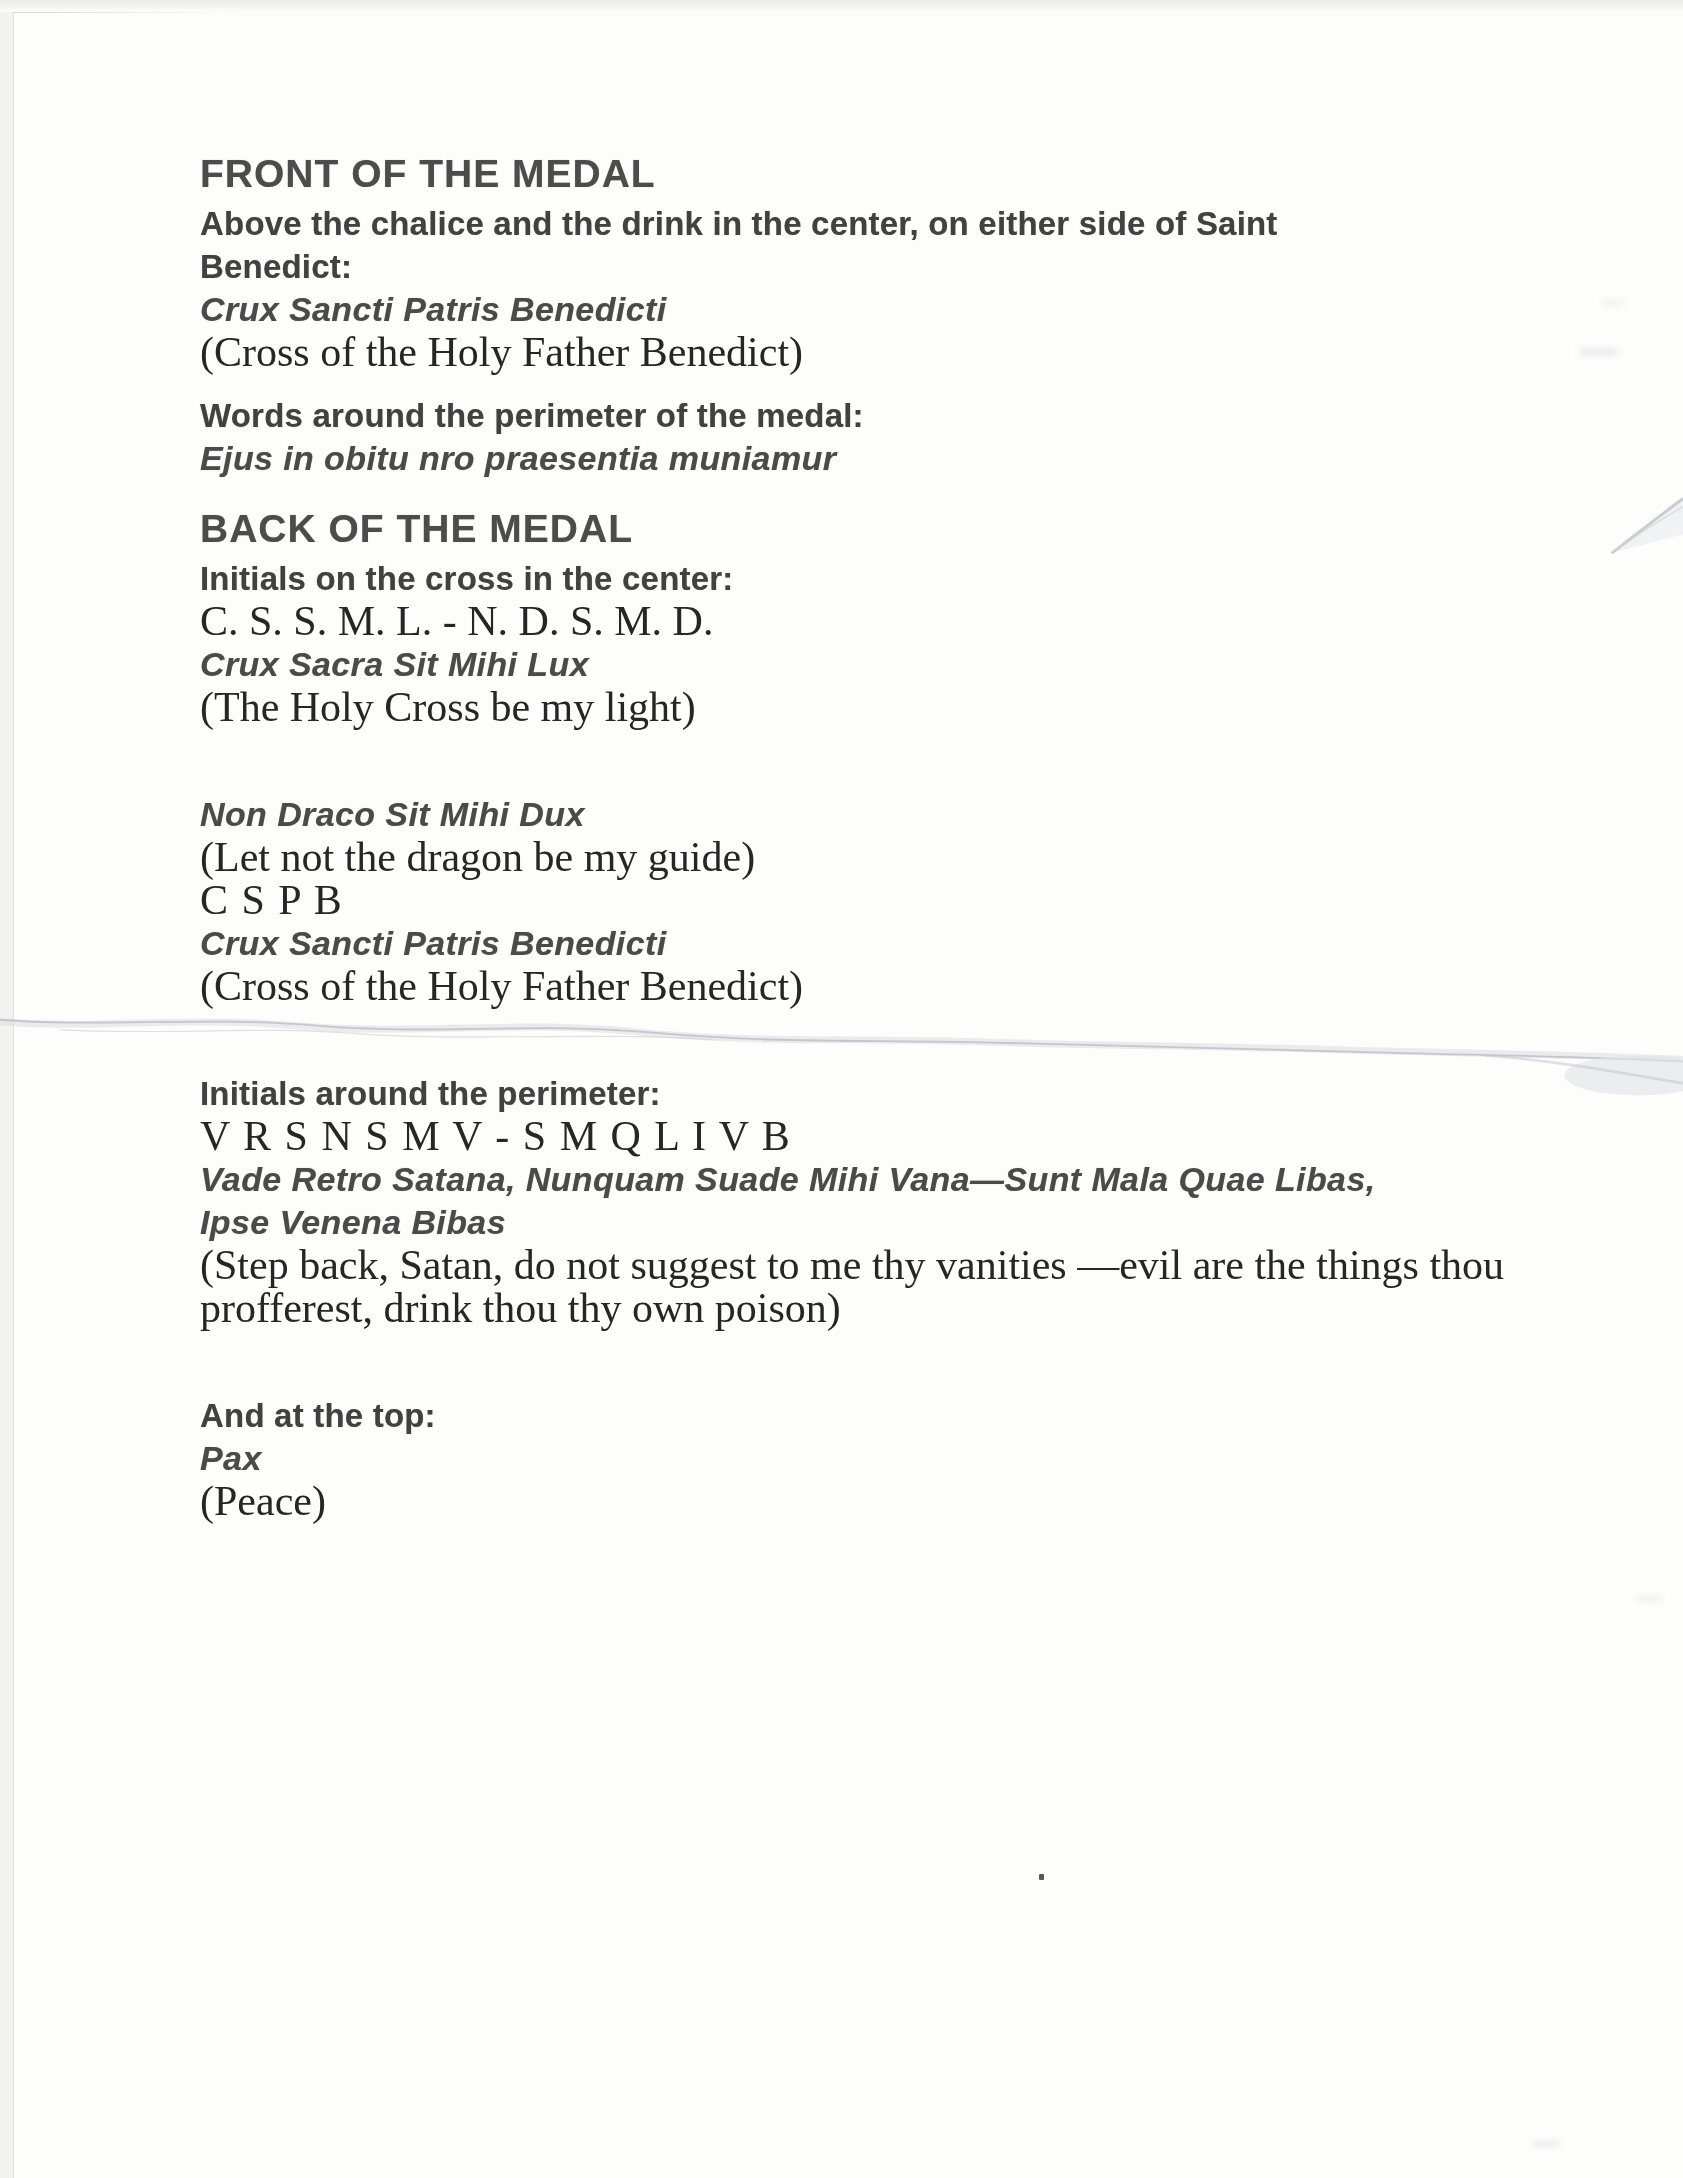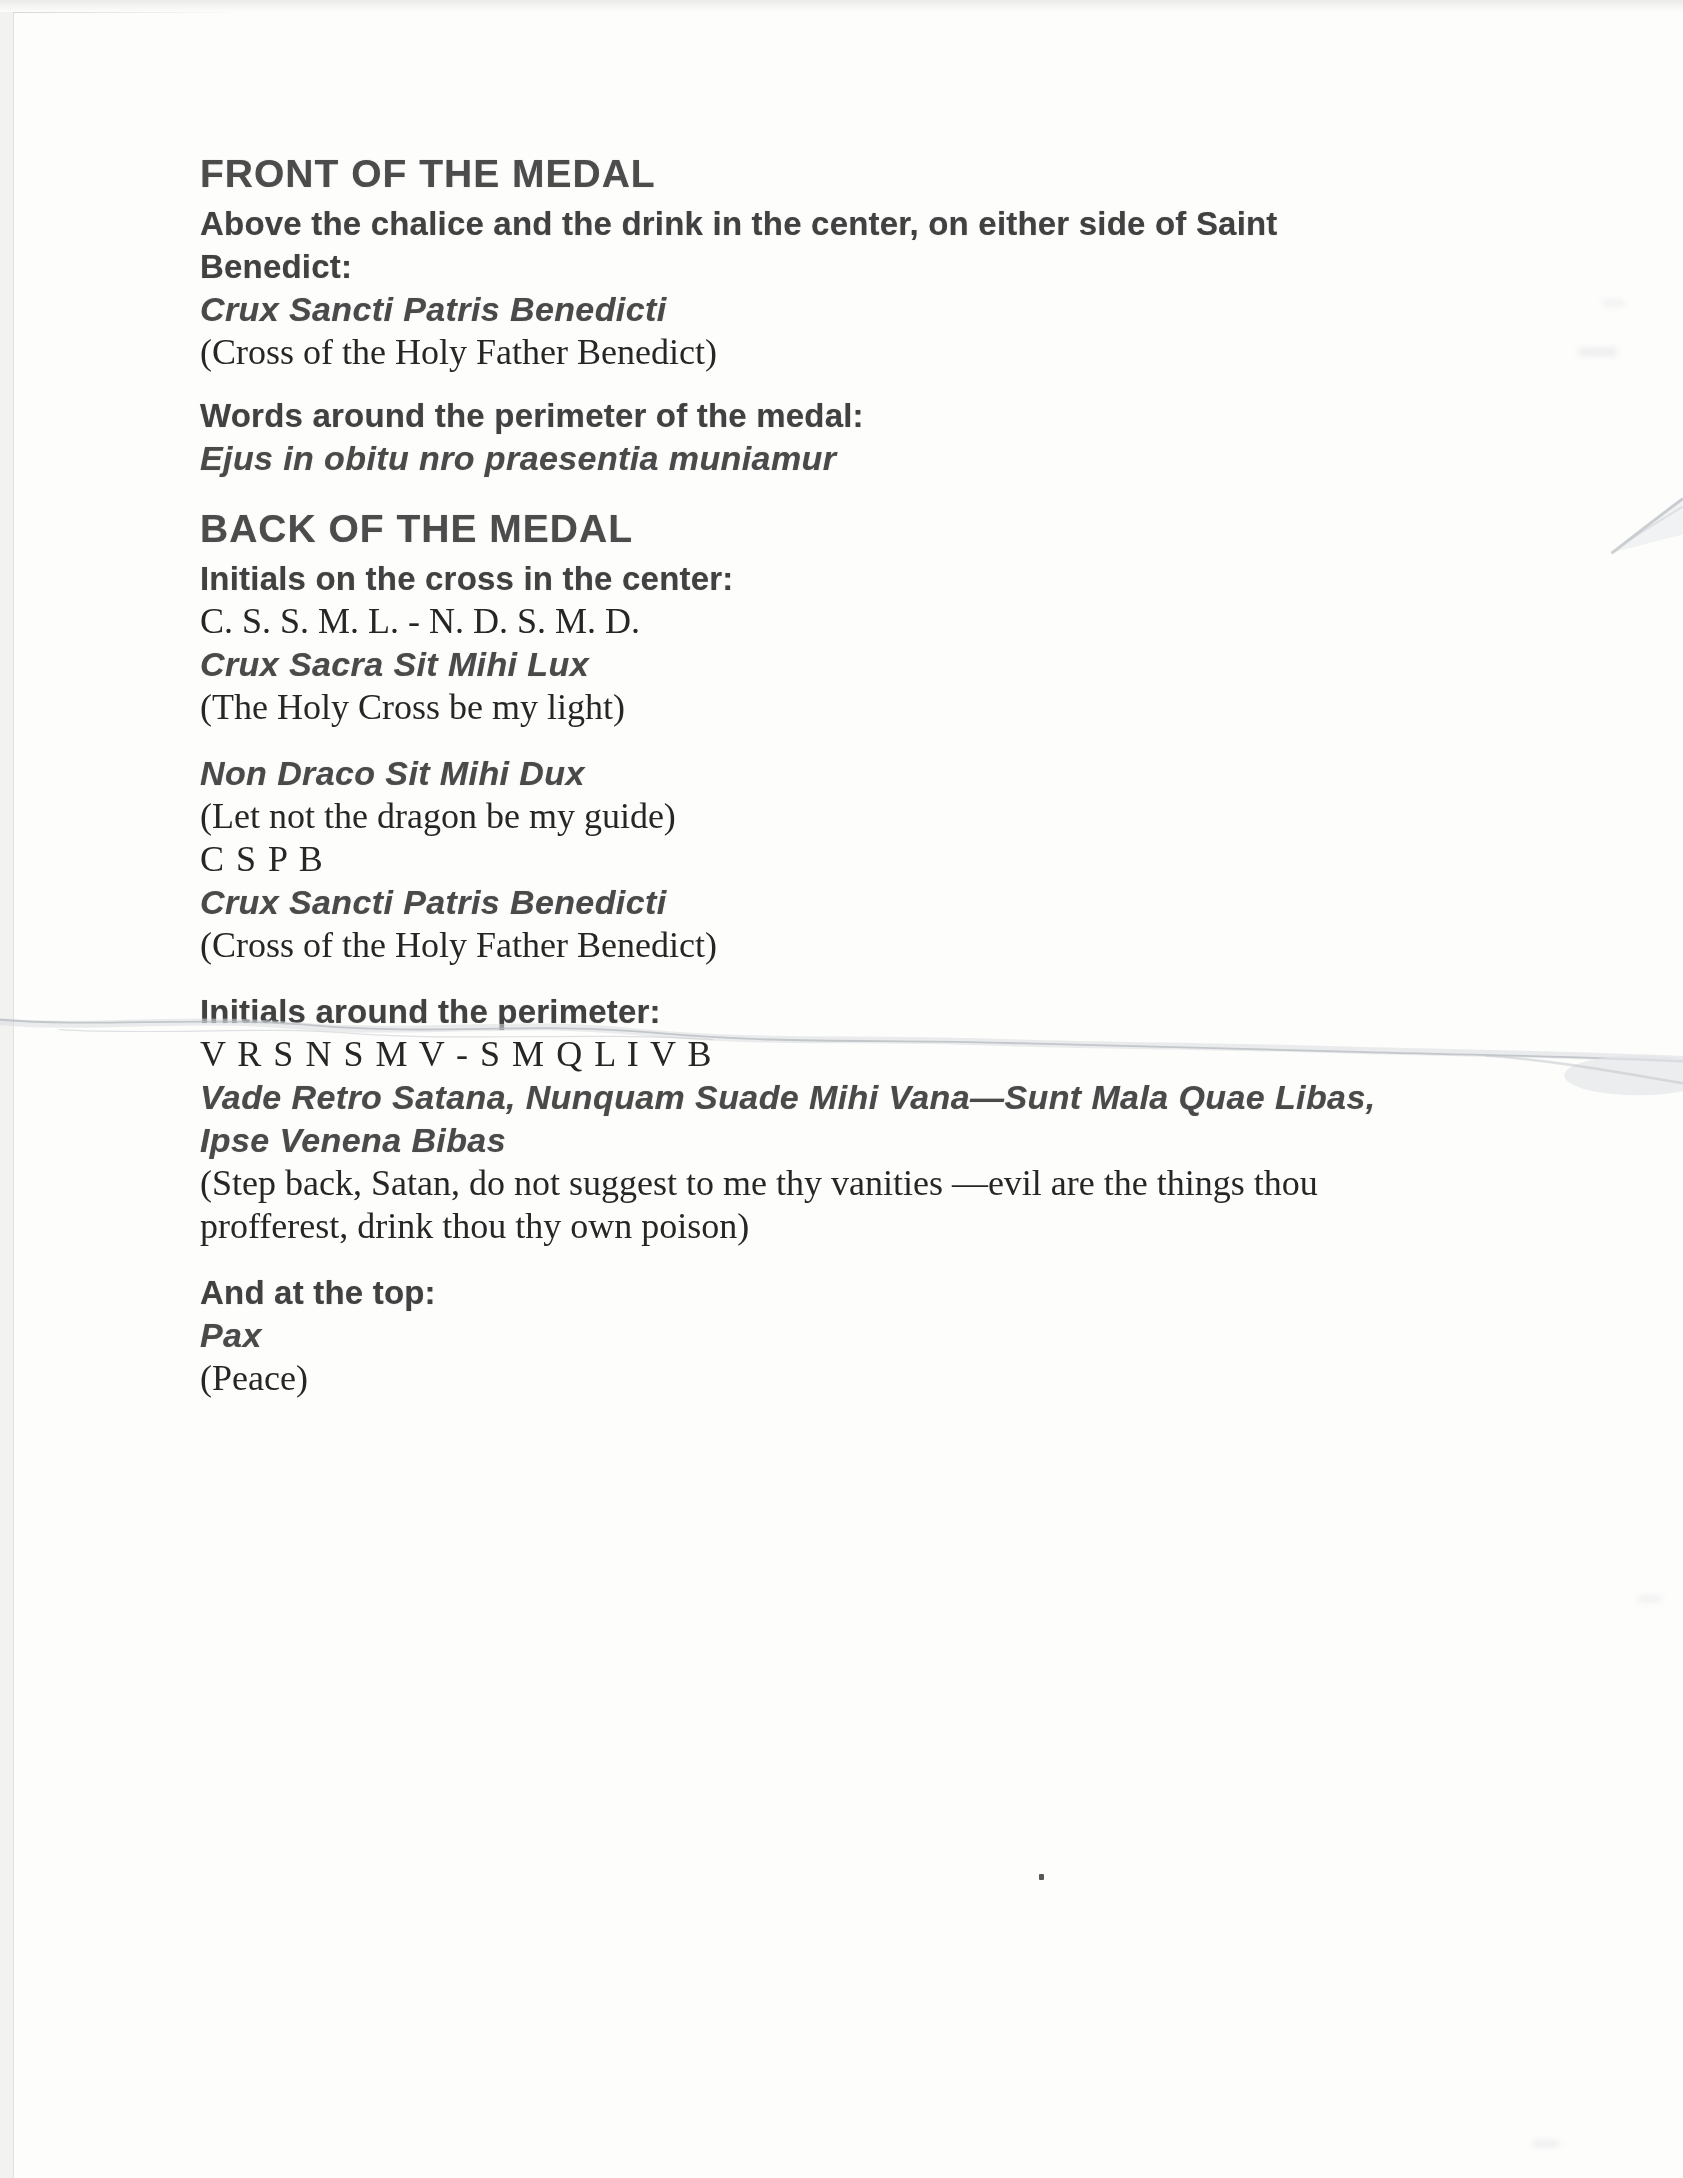--- a/index.html
+++ b/index.html
@@ -37,24 +37,24 @@
     font-size:33px;line-height:43px;color:#414141;letter-spacing:0.2px;
     text-shadow:0 0 1px rgba(65,65,65,.4);
   }
   .line.i{
     font-family:"Liberation Sans",sans-serif;font-weight:700;font-style:italic;
     font-size:34px;line-height:43px;color:#4a4a4a;letter-spacing:0.4px;
     text-shadow:0 0 1px rgba(74,74,74,.4);
   }
   .line.t{
     font-family:"Liberation Serif",serif;font-weight:400;
-    font-size:36px;line-height:43px;color:#262626;
+    font-size:42px;line-height:43px;color:#262626;
   }
   .line.spaced{letter-spacing:1.5px;}
-  .line.gap{margin-top:23px;}
+  .line.gap{margin-top:64px;}
   .line.gap-lg{margin-top:20px;}
   
   .crease-svg{position:absolute;left:0;top:980px;width:1683px;height:149px;}
   .curl-svg{position:absolute;left:1544px;top:475px;width:139px;height:109px;}
   .speck{position:absolute;border-radius:50%;}
   .speck-dark{width:5px;height:6px;background:#3a3a3a;opacity:.85;border-radius:1px;}
   .smudge{position:absolute;background:#9aa0a4;filter:blur(3px);}
 </style>
 </head>
 <body>

